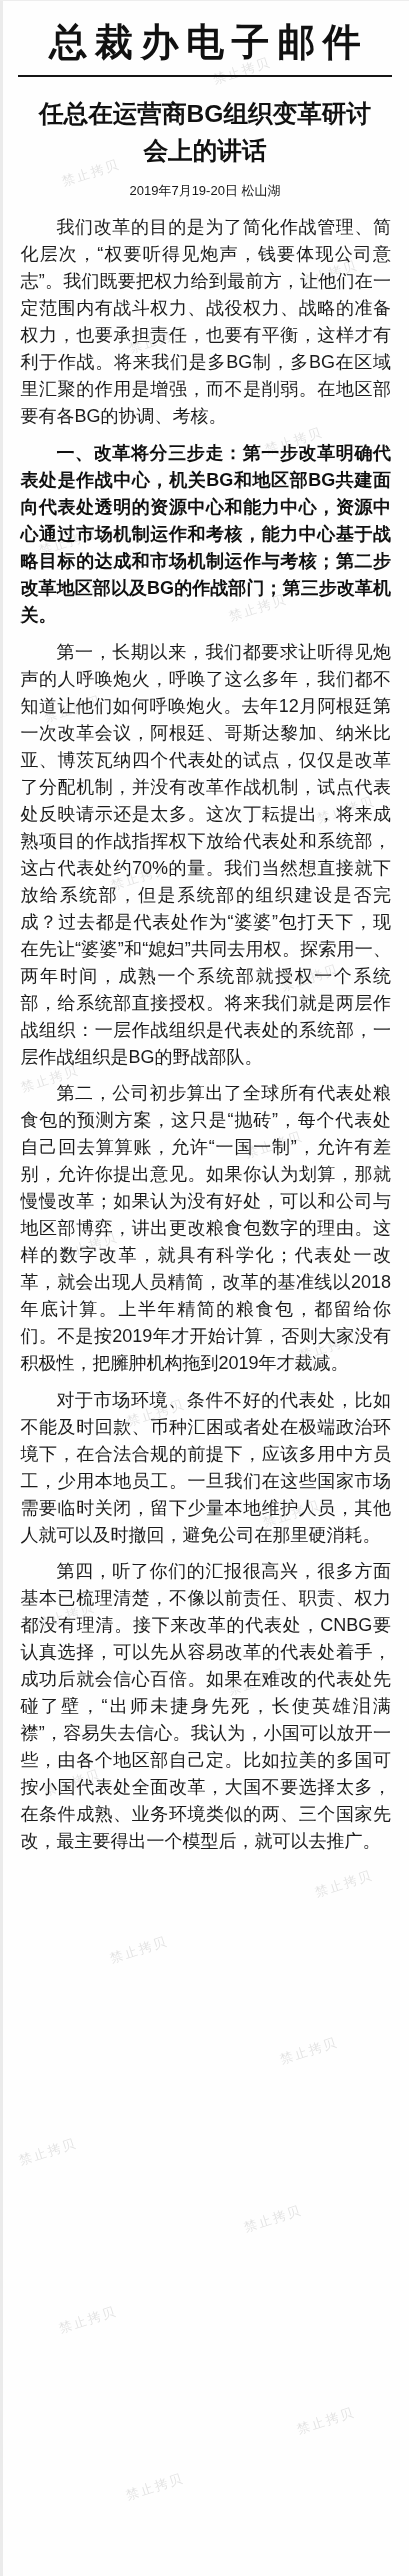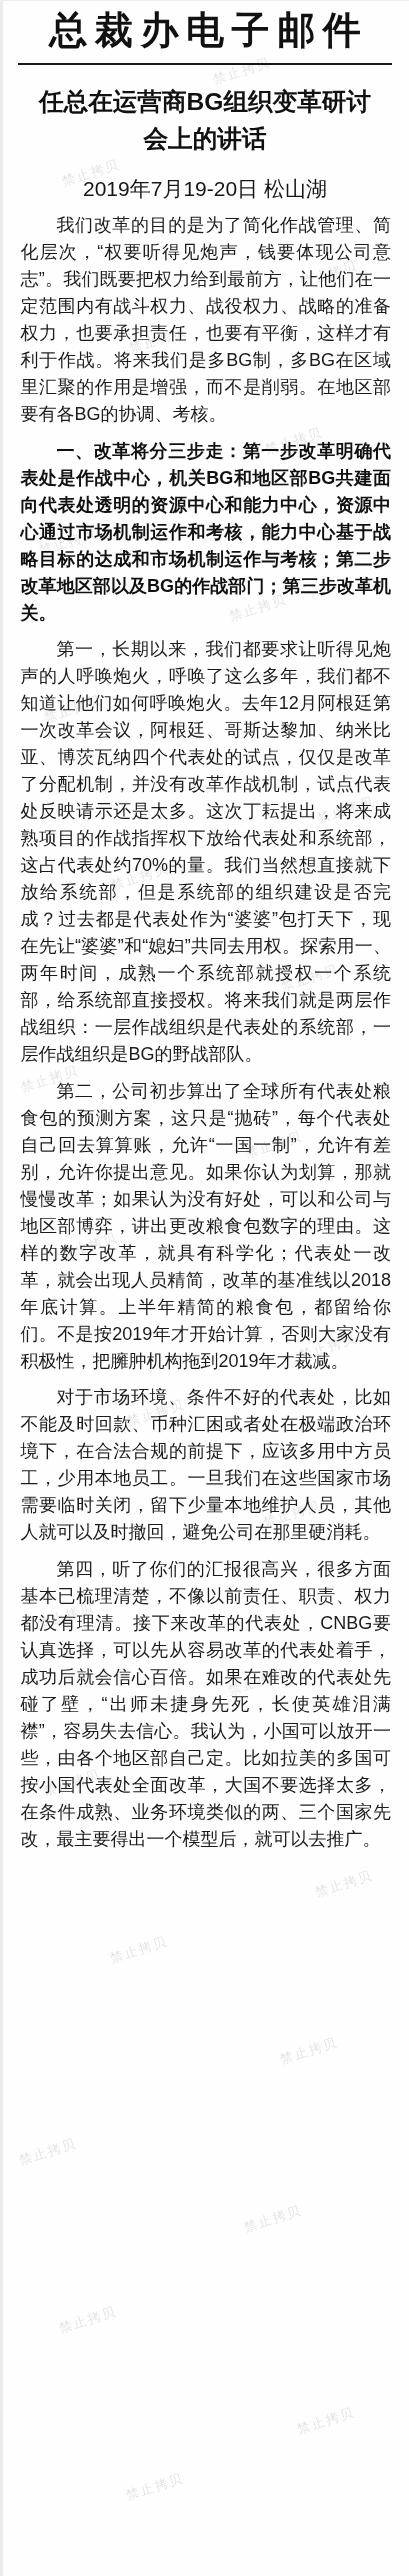--- a/index.html
+++ b/index.html
@@ -34,21 +34,21 @@
     transform: rotate(-18deg);
     font-size: 13px;
     letter-spacing: 2px;
     color: rgba(0, 0, 0, 0.11);
     white-space: nowrap;
     user-select: none;
   }
   .content { position: relative; z-index: 2; }
 
   .masthead {
-    margin: 0;
+    margin: 12px;
     padding: 8.2px 6.8px 0;
     font-size: 38px;
     line-height: 42px;
     font-weight: 700;
     color: #111;
     text-align: center;
     letter-spacing: 0.20em;
     text-indent: 0.20em;
     white-space: nowrap;
   }
@@ -66,22 +66,22 @@
   }
   .doc-title {
     margin: 18px 38px 0;
     font-size: 24.6px;
     line-height: 37px;
     font-weight: 700;
     text-align: center;
     color: #111;
   }
   .dateline {
-    margin-top: 21px;
-    font-size: 21px;
+    margin-top: 11px;
+    font-size: 13px;
     line-height: 22px;
     text-align: center;
     color: #161616;
   }
   .body-text {
     margin-top: 5.5px;
     padding: 0 19px 20.5px 20.5px;
     font-size: 18px;
     line-height: 27px;
     text-align: justify;

